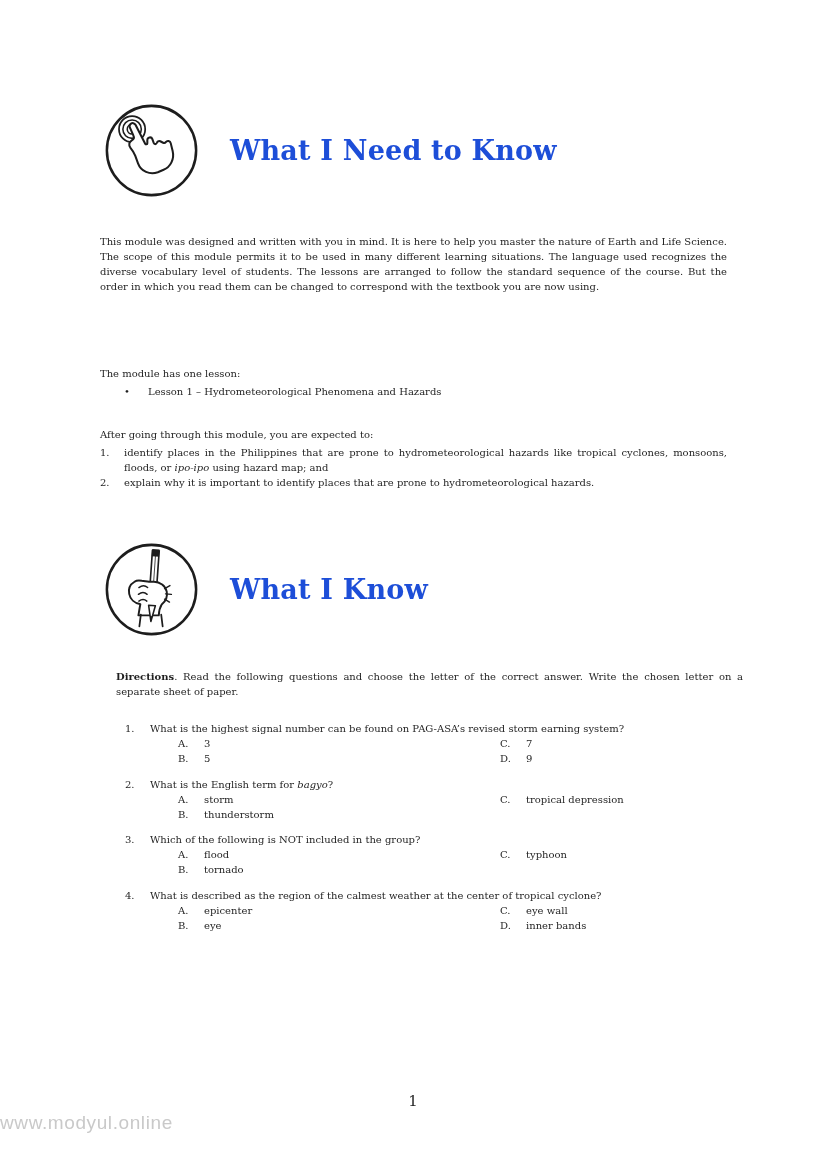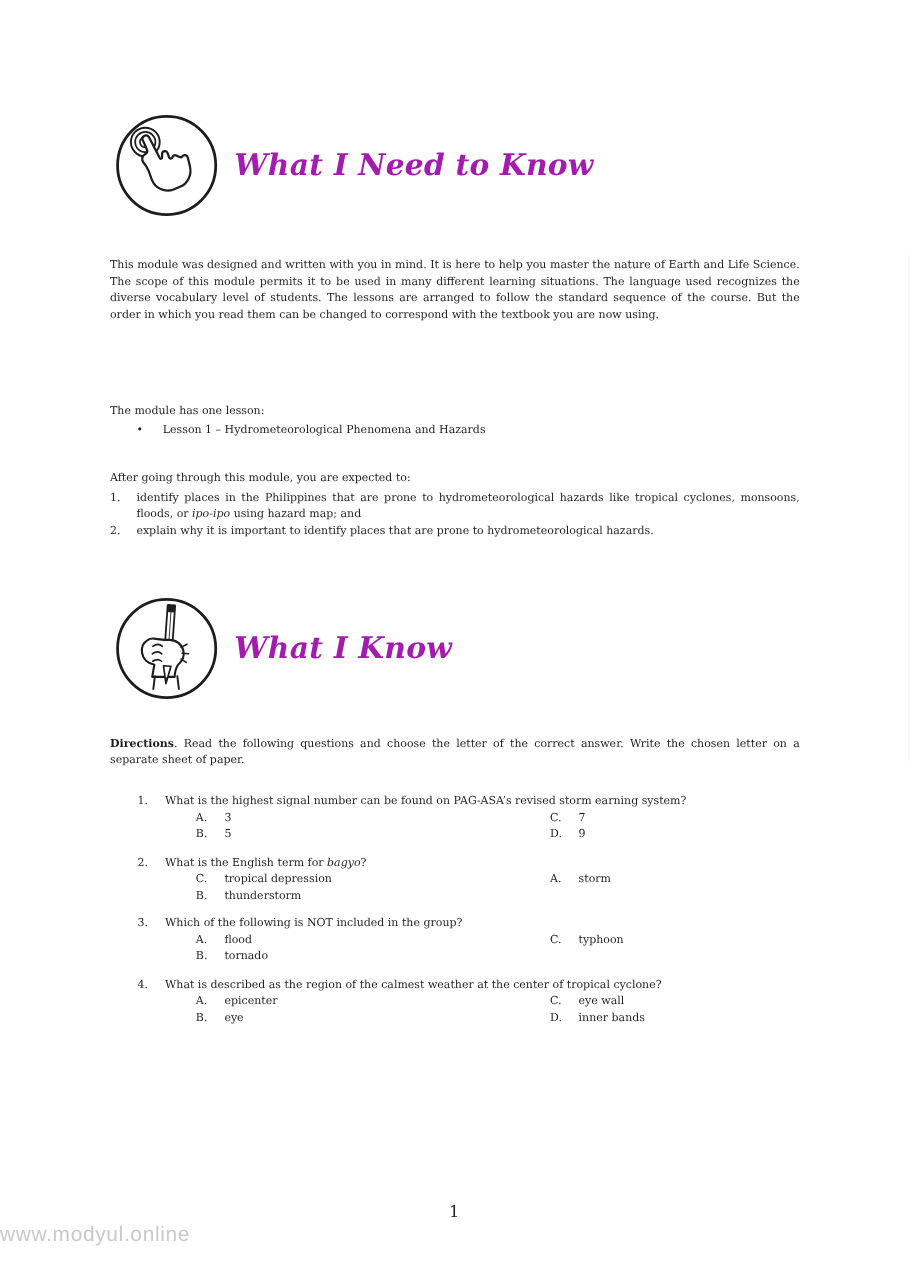--- a/index.html
+++ b/index.html
@@ -12,43 +12,42 @@
     color:#1f1f1f;
     overflow:hidden;
   }
   .body-text{font-size:10px;line-height:15px;}
   .justify{text-align:justify;text-justify:inter-word;}
 
   
   .sec-header{position:absolute;left:103px;display:flex;align-items:center;}
   .sec-icon{width:97px;height:97px;flex:0 0 97px;}
   .sec-title{
-    margin-left:13px;
+    margin-left:30px;
     font-size:27px;
     font-weight:bold;
-    font-style:italic;
-    color:#a21caf;
+    color:#1d4ed8;
     letter-spacing:0.2px;
     white-space:nowrap;
   }
   #header-need{top:102px;}
   #header-know{top:541px;}
 
   
   .block{position:absolute;left:100px;width:627px;}
   #intro-para{top:224px;}
   #lesson-line{top:356px;}
   #lesson-bullet-row{top:384px;left:124px;width:603px;display:flex;}
   .bullet-glyph{flex:0 0 24px;}
   #objectives-line{top:417px;}
   #objectives{top:445px;}
   .num-item{display:flex;}
   .num-item .num{flex:0 0 24px;}
   .num-item .itext{flex:1;}
-  #directions{top:659px;}
+  #directions{top:659px;margin-left:16px;}
   .bold{font-weight:bold;}
   .it{font-style:italic;}
 
   
   #questions{top:721px;}
   .question{display:flex;margin-bottom:10.5px;}
   .qnum{flex:0 0 25px;margin-left:25px;}
   .qbody{flex:1;}
   .qtext{text-align:left;}
   .opts{
@@ -144,22 +143,22 @@
           <div class="opt"><span class="opt-label">D.</span><span>9</span></div>
         </div>
       </div>
     </div>
 
     <div class="question">
       <span class="qnum">2.</span>
       <div class="qbody">
         <div class="qtext"><span>What is the English term for </span><span class="it">bagyo</span><span>?</span></div>
         <div class="opts">
+          <div class="opt"><span class="opt-label">A.</span><span>storm</span></div>
           <div class="opt"><span class="opt-label">C.</span><span>tropical depression</span></div>
-          <div class="opt"><span class="opt-label">A.</span><span>storm</span></div>
           <div class="opt"><span class="opt-label">B.</span><span>thunderstorm</span></div>
         </div>
       </div>
     </div>
 
     <div class="question">
       <span class="qnum">3.</span>
       <div class="qbody">
         <div class="qtext"><span>Which of the following is NOT included in the group?</span><span class="it"></span><span></span></div>
         <div class="opts">

